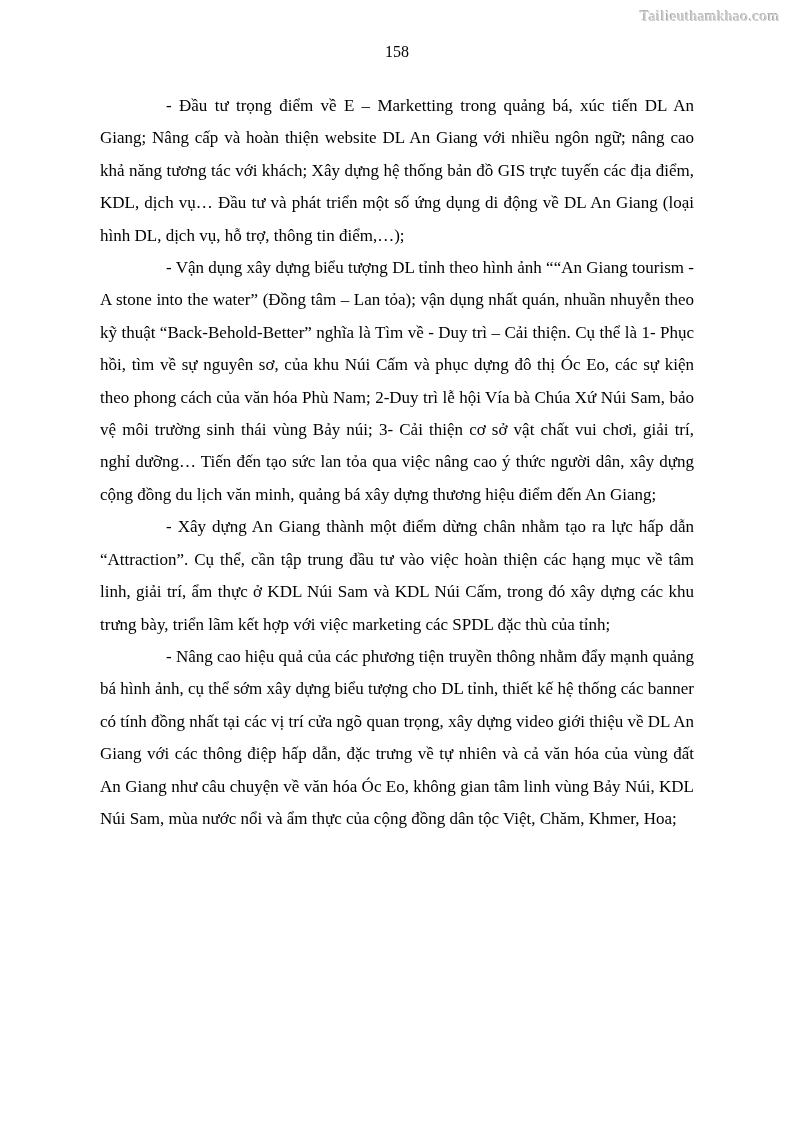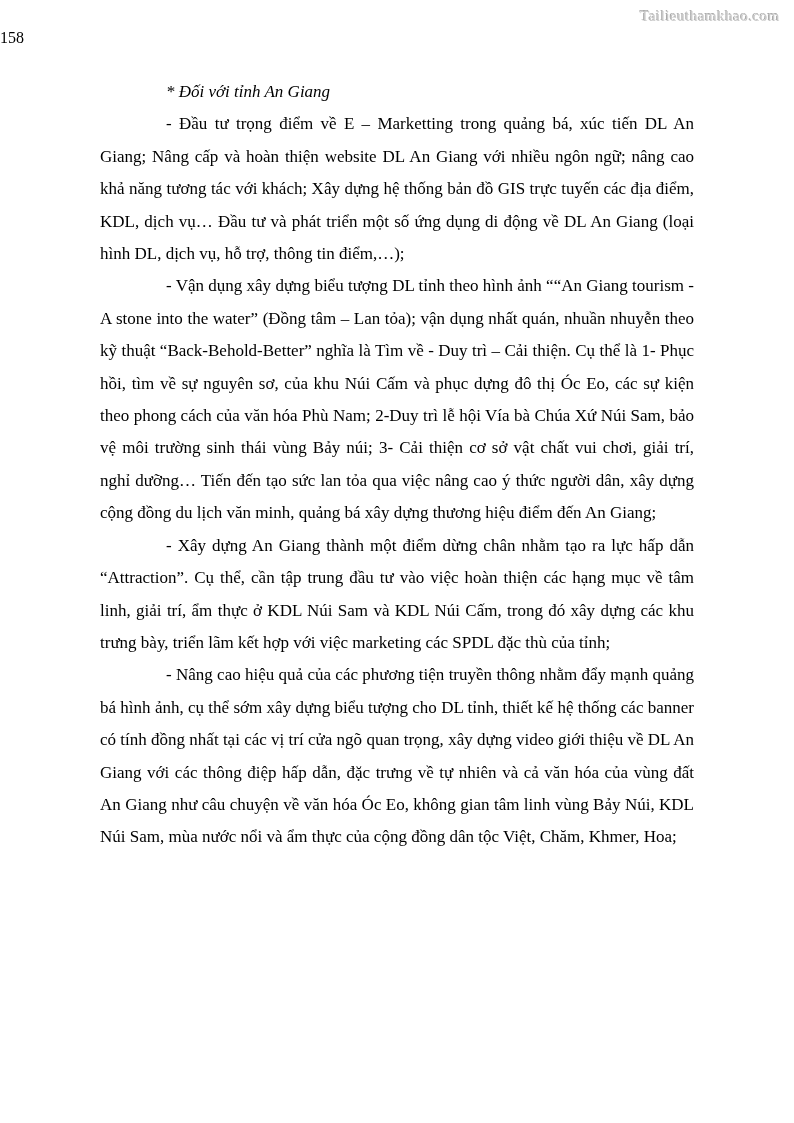--- a/index.html
+++ b/index.html
@@ -21,22 +21,22 @@
     top: 8px;
     right: 14px;
     font-family: Liberation Serif, serif;
     font-size: 15px;
     letter-spacing: 0.5px;
     color: #c7c7c7;
     text-shadow: 1px 1px 0 #ffffff, -1px -1px 0 #a9a9a9;
     user-select: none;
   }
   .page-number {
-    padding-top: 28px;
-    text-align: left;
+    padding-top: 42px;
+    text-align: center;
     font-size: 16px;
     line-height: 20px;
   }
   .content {
     margin: 28px 100px 0 100px;
     width: 594px;
     text-align: justify;
     font-size: 17px;
     line-height: 32.4px;
   }
@@ -51,21 +51,20 @@
 </style>
 </head>
 <body>
 
 <div class="page">
   <div class="watermark">Tailieuthamkhao.com</div>
 
   <div class="page-number">158</div>
 
   <div class="content">
-    <p class="heading">* Đối với tỉnh An Giang</p>
 
     <p>- Đầu tư trọng điểm về E – Marketting trong quảng bá, xúc tiến DL An Giang; Nâng cấp và hoàn thiện website DL An Giang với nhiều ngôn ngữ; nâng cao khả năng tương tác với khách; Xây dựng hệ thống bản đồ GIS trực tuyến các địa điểm, KDL, dịch vụ… Đầu tư và phát triển một số ứng dụng di động về DL An Giang (loại hình DL, dịch vụ, hỗ trợ, thông tin điểm,…);</p>
 
     <p>- Vận dụng xây dựng biểu tượng DL tỉnh theo hình ảnh ““An Giang tourism - A stone into the water” (Đồng tâm – Lan tỏa); vận dụng nhất quán, nhuần nhuyễn theo kỹ thuật “Back-Behold-Better” nghĩa là Tìm về - Duy trì – Cải thiện. Cụ thể là 1- Phục hồi, tìm về sự nguyên sơ, của khu Núi Cấm và phục dựng đô thị Óc Eo, các sự kiện theo phong cách của văn hóa Phù Nam; 2-Duy trì lễ hội Vía bà Chúa Xứ Núi Sam, bảo vệ môi trường sinh thái vùng Bảy núi; 3- Cải thiện cơ sở vật chất vui chơi, giải trí, nghỉ dưỡng… Tiến đến tạo sức lan tỏa qua việc nâng cao ý thức người dân, xây dựng cộng đồng du lịch văn minh, quảng bá xây dựng thương hiệu điểm đến An Giang;</p>
 
     <p>- Xây dựng An Giang thành một điểm dừng chân nhằm tạo ra lực hấp dẫn “Attraction”. Cụ thể, cần tập trung đầu tư vào việc hoàn thiện các hạng mục về tâm linh, giải trí, ẩm thực ở KDL Núi Sam và KDL Núi Cấm, trong đó xây dựng các khu trưng bày, triển lãm kết hợp với việc marketing các SPDL đặc thù của tỉnh;</p>
 
     <p>- Nâng cao hiệu quả của các phương tiện truyền thông nhằm đẩy mạnh quảng bá hình ảnh, cụ thể sớm xây dựng biểu tượng cho DL tỉnh, thiết kế hệ thống các banner có tính đồng nhất tại các vị trí cửa ngõ quan trọng, xây dựng video giới thiệu về DL An Giang với các thông điệp hấp dẫn, đặc trưng về tự nhiên và cả văn hóa của vùng đất An Giang như câu chuyện về văn hóa Óc Eo, không gian tâm linh vùng Bảy Núi, KDL Núi Sam, mùa nước nổi và ẩm thực của cộng đồng dân tộc Việt, Chăm, Khmer, Hoa;</p>
   </div>
 </div>

